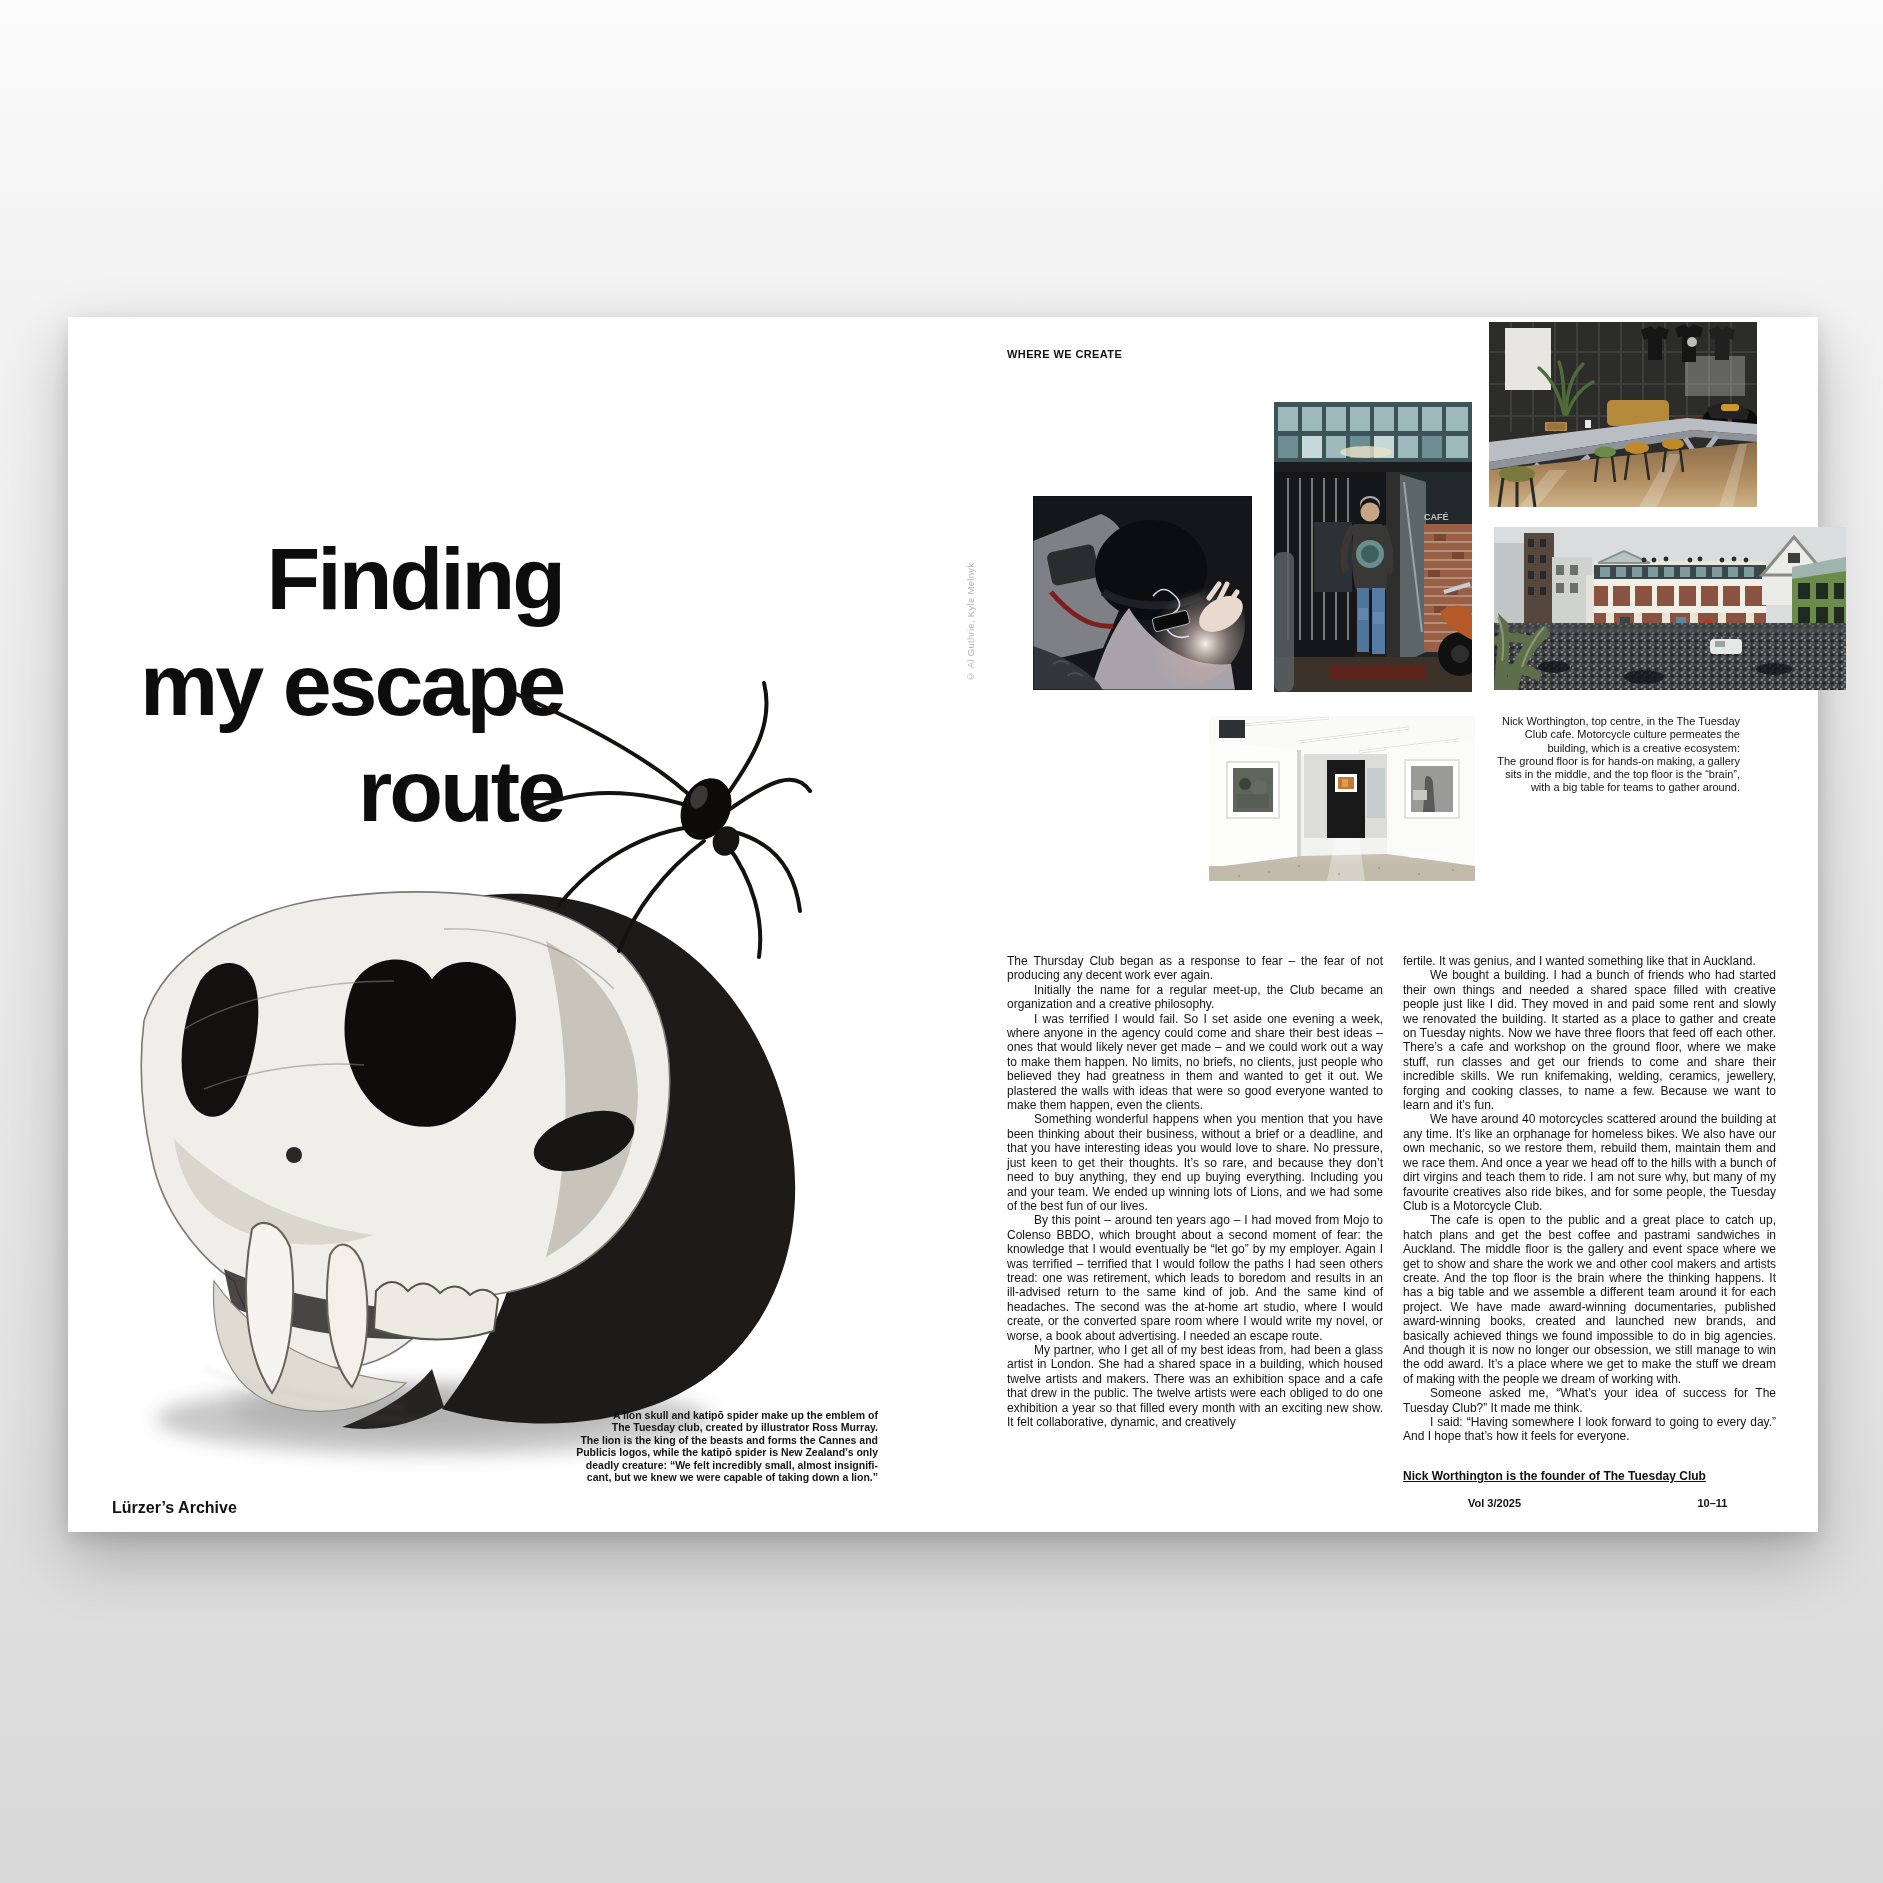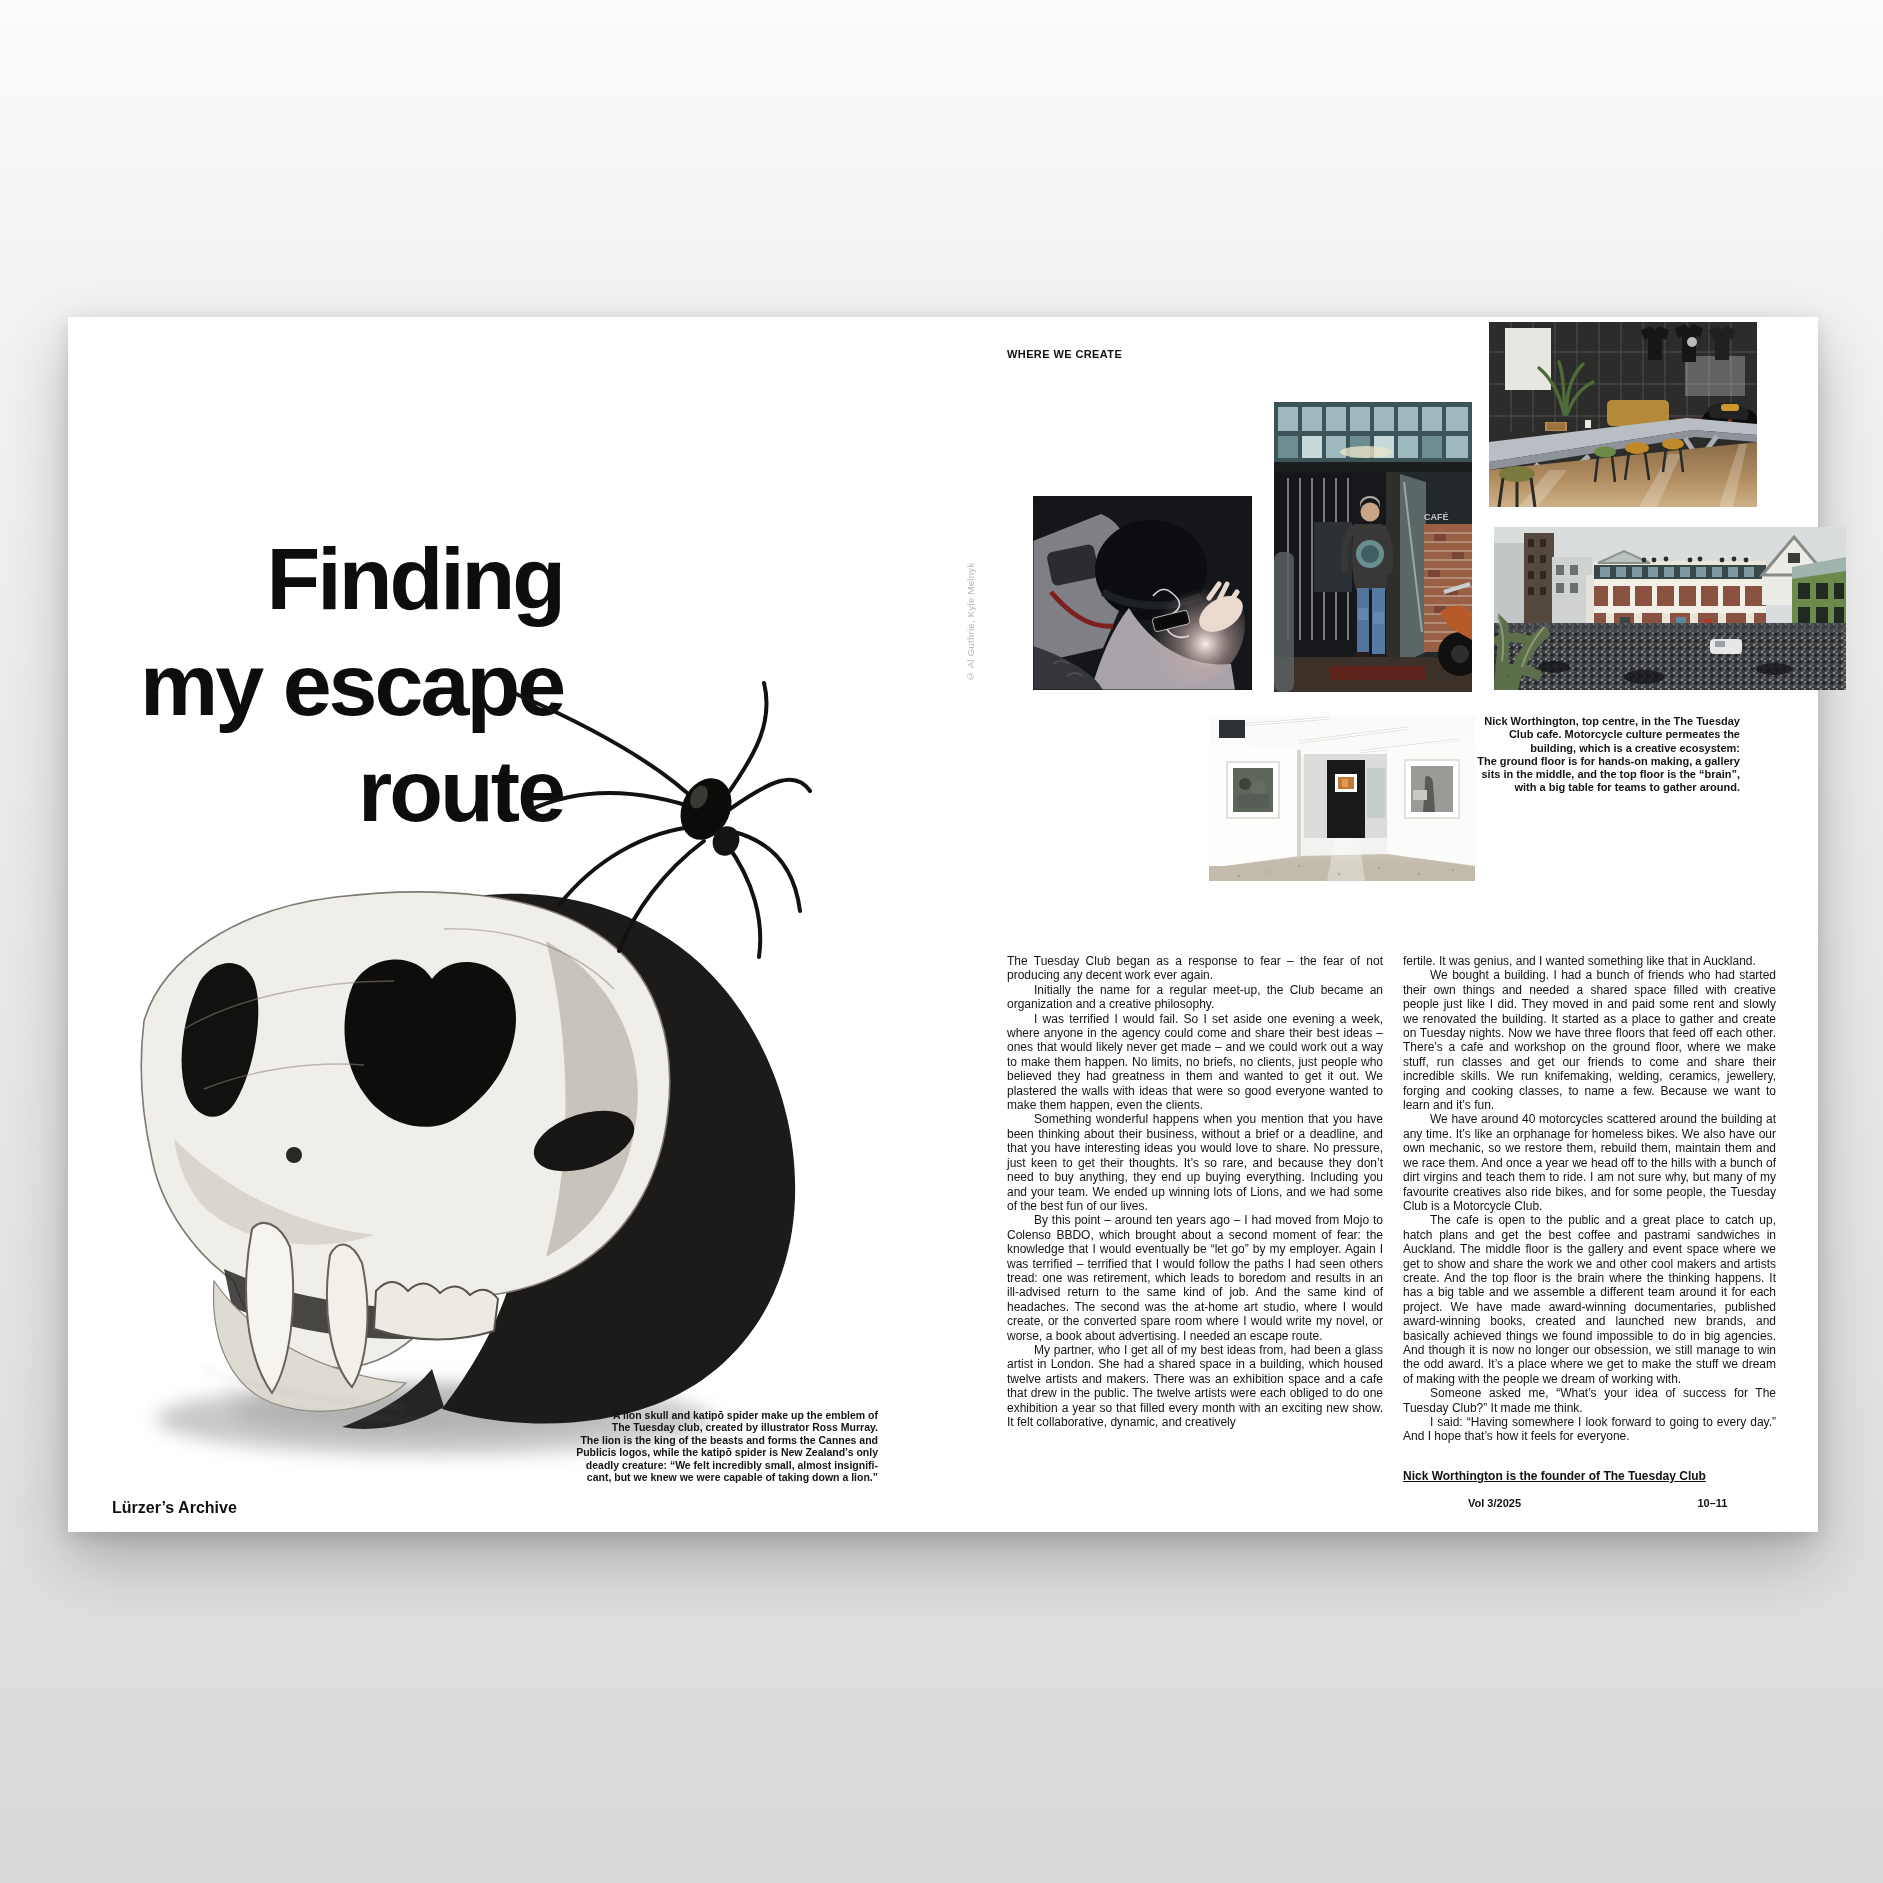--- a/index.html
+++ b/index.html
@@ -11,21 +11,21 @@
   .abs{position:absolute;text-align:right;}
   .article-title{left:72px;top:150px;font-size:88px;line-height:106px;font-weight:bold;
     letter-spacing:-3px;white-space:pre-line;color:#0d0d0d;}
   .left-caption{left:430px;top:1092px;width:380px;text-align:right;font-size:10.5px;
     line-height:12.4px;font-weight:bold;white-space:pre-line;color:#141414;}
   .footer-left{left:44px;top:1182px;font-size:16px;font-weight:bold;}
   .kicker{left:939px;top:31px;font-size:11px;font-weight:bold;letter-spacing:.4px;}
   .credit{left:897px;top:246px;height:132px;width:14px;font-size:9.5px;color:#b5b5b5;
     writing-mode:vertical-rl;transform:rotate(180deg);letter-spacing:.3px;}
   .photo-caption{left:1400px;top:398px;width:272px;font-size:11px;line-height:13.3px;
-    font-weight:bold;white-space:pre-line;color:#141414;}
+    font-weight:normal;white-space:pre-line;color:#141414;}
   .col{top:637px;font-size:12px;line-height:14.4px;text-align:justify;color:#131313;}
   .col1{left:939px;width:376px;}
   .col2{left:1335px;width:373px;}
   .col p{margin:0;}
   .col p + p{text-indent:27px;}
   .byline{left:1335px;top:1152px;font-size:12px;font-weight:bold;text-decoration:underline;}
   .footer-vol{left:1400px;top:1180px;font-size:11px;font-weight:bold;}
   .footer-page{left:1580px;top:1180px;width:129px;text-align:center;font-size:11px;font-weight:bold;}
   figure{margin:0;padding-left:26px;}
   svg{display:block;}
@@ -482,21 +482,21 @@
     </figure>
 
     <div class="abs photo-caption">Nick Worthington, top centre, in the The Tuesday
 Club cafe. Motorcycle culture permeates the
 building, which is a creative ecosystem:
 The ground floor is for hands-on making, a gallery
 sits in the middle, and the top floor is the “brain”,
 with a big table for teams to gather around.</div>
 
     <div class="abs col col1">
-        <p>The Tuesday Club began as a response to fear – the fear of not producing any decent work ever again.</p>
+        <p>The Thursday Club began as a response to fear – the fear of not producing any decent work ever again.</p>
         <p>Initially the name for a regular meet-up, the Club became an organization and a creative philosophy.</p>
         <p>I was terrified I would fail. So I set aside one evening a week, where anyone in the agency could come and share their best ideas – ones that would likely never get made – and we could work out a way to make them happen. No limits, no briefs, no clients, just people who believed they had greatness in them and wanted to get it out. We plastered the walls with ideas that were so good everyone wanted to make them happen, even the clients.</p>
         <p>Something wonderful happens when you mention that you have been thinking about their business, without a brief or a deadline, and that you have interesting ideas you would love to share. No pressure, just keen to get their thoughts. It’s so rare, and because they don’t need to buy anything, they end up buying everything. Including you and your team. We ended up winning lots of Lions, and we had some of the best fun of our lives.</p>
         <p>By this point – around ten years ago – I had moved from Mojo to Colenso BBDO, which brought about a second moment of fear: the knowledge that I would eventually be “let go” by my employer. Again I was terrified – terrified that I would follow the paths I had seen others tread: one was retirement, which leads to boredom and results in an ill-advised return to the same kind of job. And the same kind of headaches. The second was the at-home art studio, where I would create, or the converted spare room where I would write my novel, or worse, a book about advertising. I needed an escape route.</p>
         <p>My partner, who I get all of my best ideas from, had been a glass artist in London. She had a shared space in a building, which housed twelve artists and makers. There was an exhibition space and a cafe that drew in the public. The twelve artists were each obliged to do one exhibition a year so that filled every month with an exciting new show. It felt collaborative, dynamic, and creatively</p>
       </div>
     <div class="abs col col2">
         <p>fertile. It was genius, and I wanted something like that in Auckland.</p>
         <p>We bought a building. I had a bunch of friends who had started their own things and needed a shared space filled with creative people just like I did. They moved in and paid some rent and slowly we renovated the building. It started as a place to gather and create on Tuesday nights. Now we have three floors that feed off each other. There’s a cafe and workshop on the ground floor, where we make stuff, run classes and get our friends to come and share their incredible skills. We run knifemaking, welding, ceramics, jewellery, forging and cooking classes, to name a few. Because we want to learn and it’s fun.</p>
         <p>We have around 40 motorcycles scattered around the building at any time. It’s like an orphanage for homeless bikes. We also have our own mechanic, so we restore them, rebuild them, maintain them and we race them. And once a year we head off to the hills with a bunch of dirt virgins and teach them to ride. I am not sure why, but many of my favourite creatives also ride bikes, and for some people, the Tuesday Club is a Motorcycle Club.</p>

